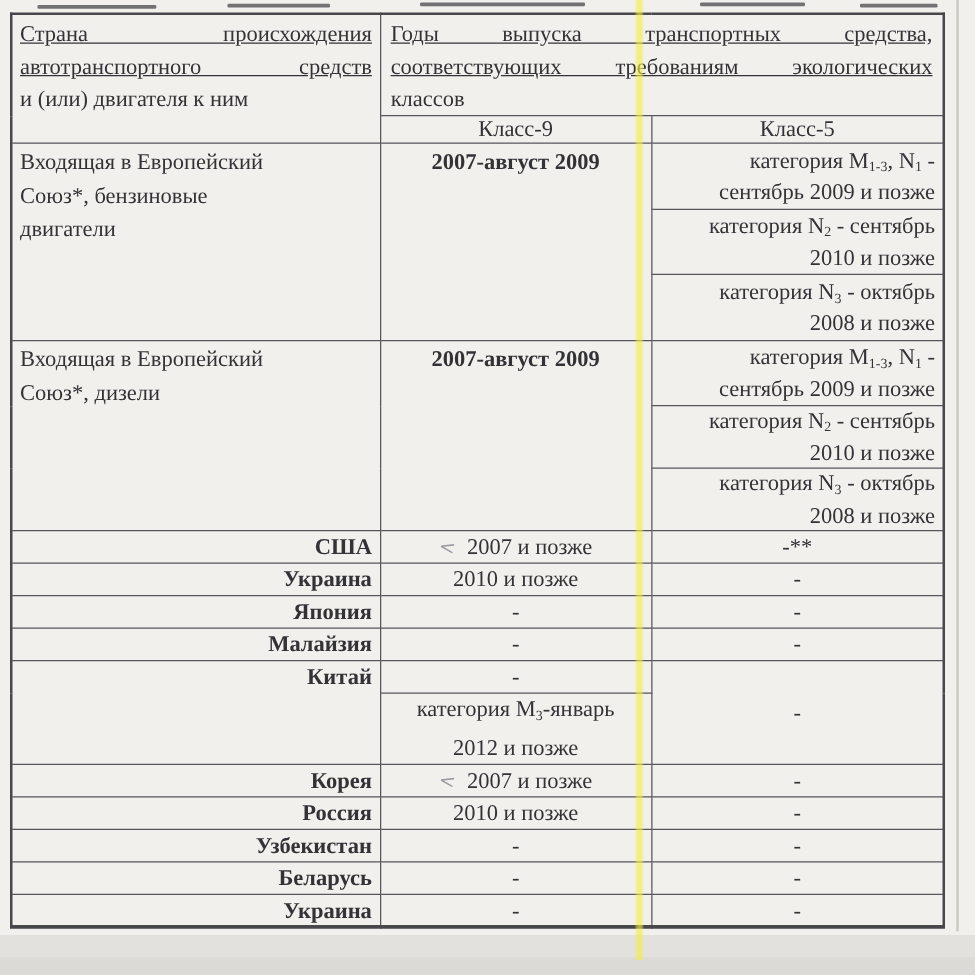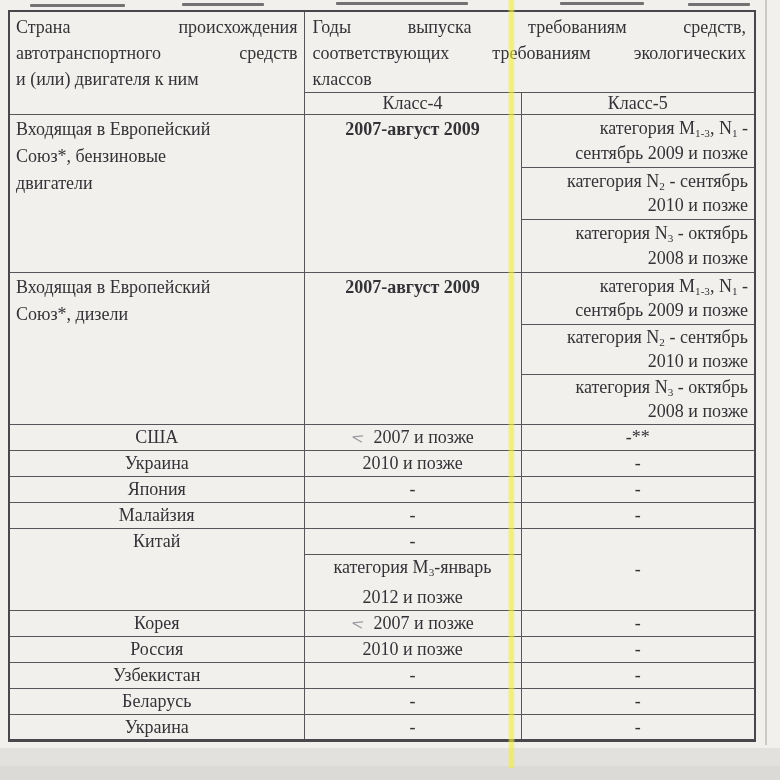--- a/index.html
+++ b/index.html
@@ -15,29 +15,29 @@
     border:2px solid #48484c;border-bottom-width:3px;
   }
   .scan-table td{
     border:1px solid #55555a;
     padding:0 6px;
     font-size:18px;
     overflow:hidden;
   }
   
   td.head-main{vertical-align:top;padding-top:2px;line-height:26px;}
-  .jline{display:block;text-align:justify;text-align-last:justify;}
+  .jline{display:block;text-align:justify;text-align-last:justify;text-decoration:underline;}
   .jlast{display:block;text-align:left;}
   td.class-head{text-align:center;vertical-align:middle;line-height:19px;}
   
   td.eu-label{vertical-align:top;text-align:left;line-height:27px;padding-top:1px;white-space:pre-line;margin-left:28px;}
   td.eu-years{vertical-align:top;text-align:center;line-height:27px;padding-top:1px;font-weight:bold;}
   td.sub5{text-align:right;vertical-align:middle;line-height:19px;white-space:pre-line;}
   
-  td.cname{text-align:center;vertical-align:middle;line-height:23px;}
+  td.cname{text-align:right;vertical-align:middle;line-height:23px;font-weight:bold;}
   td.cval{text-align:center;vertical-align:middle;line-height:23px;}
   td.cval2{text-align:center;vertical-align:middle;line-height:25px;white-space:pre-line;}
   sub{font-size:0.62em;vertical-align:-0.28em;letter-spacing:0;}
   .pencil-mark{
     display:inline-block;color:#9a9aa2;margin-right:9px;
     transform:rotate(12deg) scaleY(0.9);
     font-family:"DejaVu Sans",sans-serif;font-size:16px;
   }
   .pencil-mark:empty{display:none;margin:0;}
   
@@ -71,28 +71,28 @@
   </colgroup>
 
   <tbody>
       <tr style="height:78px">
     <td class="head-main" rowspan="2">
       <span class="jline">Страна происхождения</span>
       <span class="jline">автотранспортного средств</span>
       <span class="jlast">и (или) двигателя к ним</span>
     </td>
     <td class="head-main" colspan="2" style="padding:2px 8px 0 8px;">
-      <span class="jline">Годы выпуска требованиям средств,</span>
+      <span class="jline">Годы выпуска транспортных средства,</span>
       <span class="jline">соответствующих требованиям экологических</span>
       <span class="jlast">классов</span>
     </td>
   </tr>
 
   <tr style="height:22px">
-    <td class="class-head">Класс-4</td>
+    <td class="class-head">Класс-9</td>
     <td class="class-head">Класс-5</td>
   </tr>
 
   <tr style="height:53px">
     <td class="eu-label" rowspan="3">Входящая в Европейский
 Союз*, бензиновые
 двигатели</td>
     <td class="eu-years" rowspan="3">2007-август 2009</td>
     <td class="sub5">категория M<sub>1-3</sub>, N<sub>1</sub> -
 сентябрь 2009 и позже</td>

